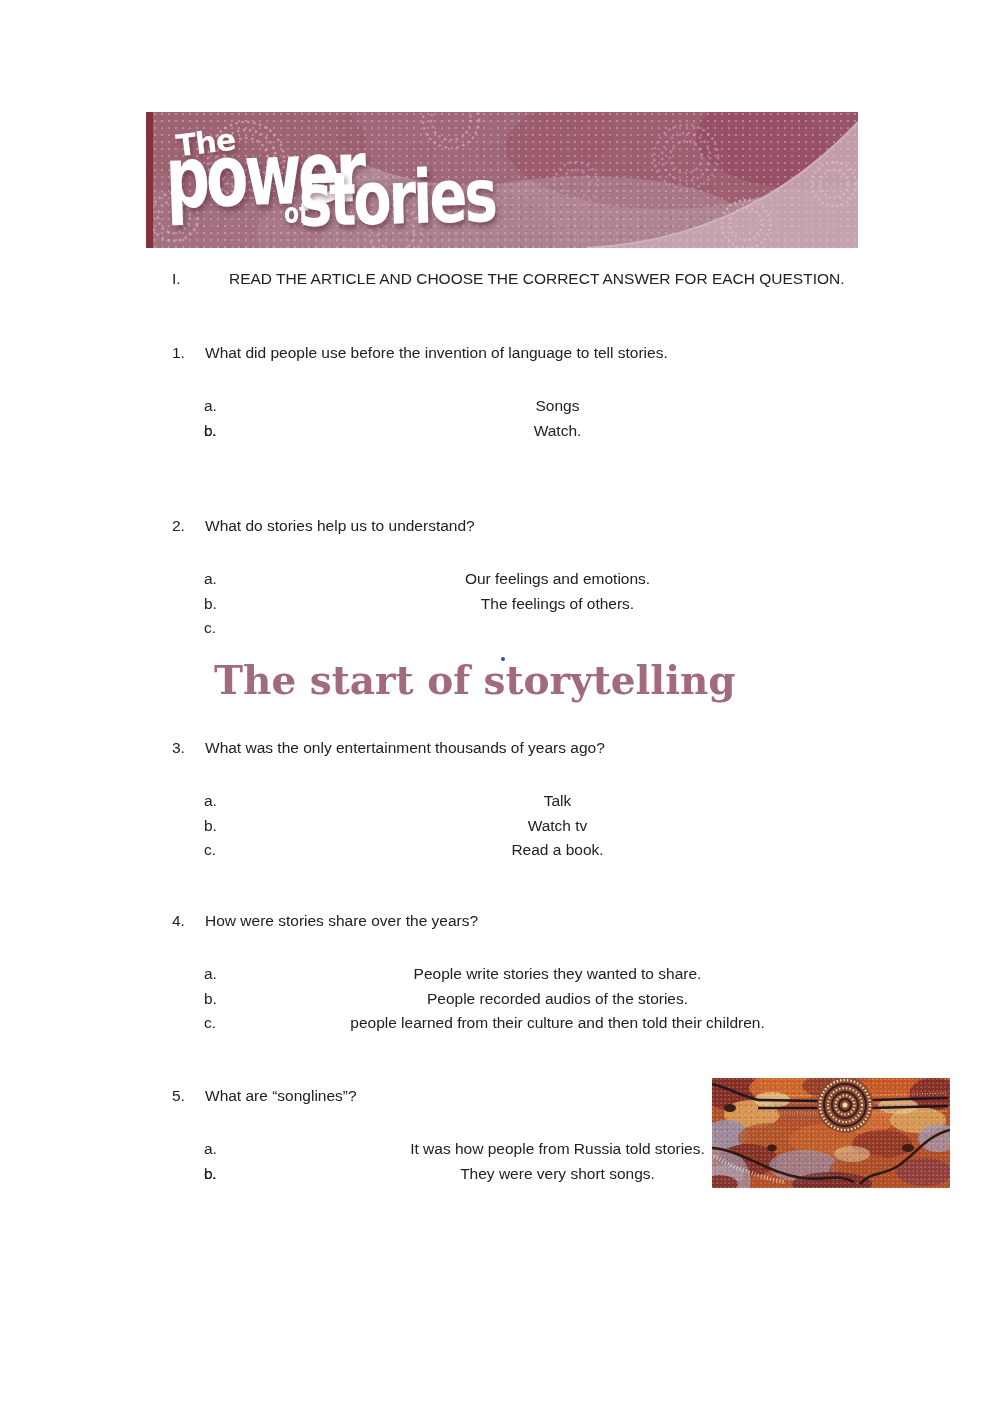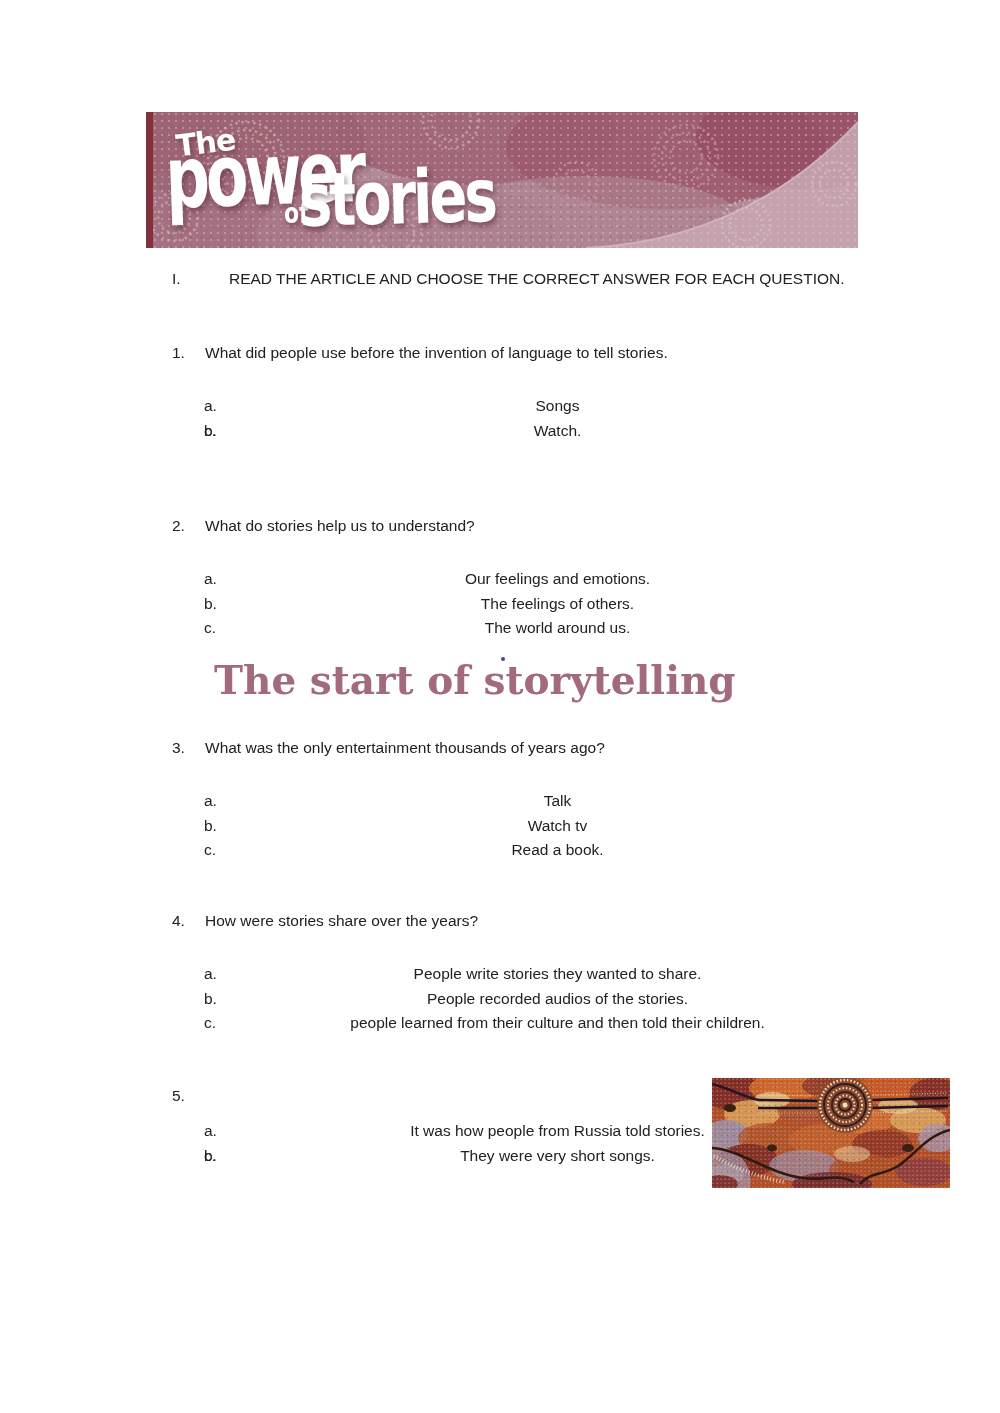--- a/index.html
+++ b/index.html
@@ -150,21 +150,20 @@
       <div class="opt">
         <span class="opt-letter">a.</span>
         <span class="opt-text">Our feelings and emotions.</span>
       </div>
       <div class="opt">
         <span class="opt-letter">b.</span>
         <span class="opt-text">The feelings of others.</span>
       </div>
       <div class="opt">
         <span class="opt-letter">c.</span>
-        <span class="opt-text">The world around us.</span>
       </div>
     </div>
   </section>
 
   <h2 class="section-heading">The start of storytelling</h2>
   <span class="stray-dot"></span>
 
   <section class="question" style="top:739px">
     <div class="q-row">
       <span class="q-num">3.</span>
@@ -203,20 +202,21 @@
       <div class="opt">
         <span class="opt-letter">c.</span>
         <span class="opt-text">people learned from their culture and then told their children.</span>
       </div>
     </div>
   </section>
 
   <section class="question" style="top:1087px">
     <div class="q-row">
       <span class="q-num">5.</span>
+      <span class="q-text">What are “songlines”?</span>
     </div>
     <div class="opts">
       <div class="opt">
         <span class="opt-letter">a.</span>
         <span class="opt-text">It was how people from Russia told stories.</span>
       </div>
       <div class="opt">
         <span class="opt-letter">b.</span>
       </div>
       <div class="opt">

